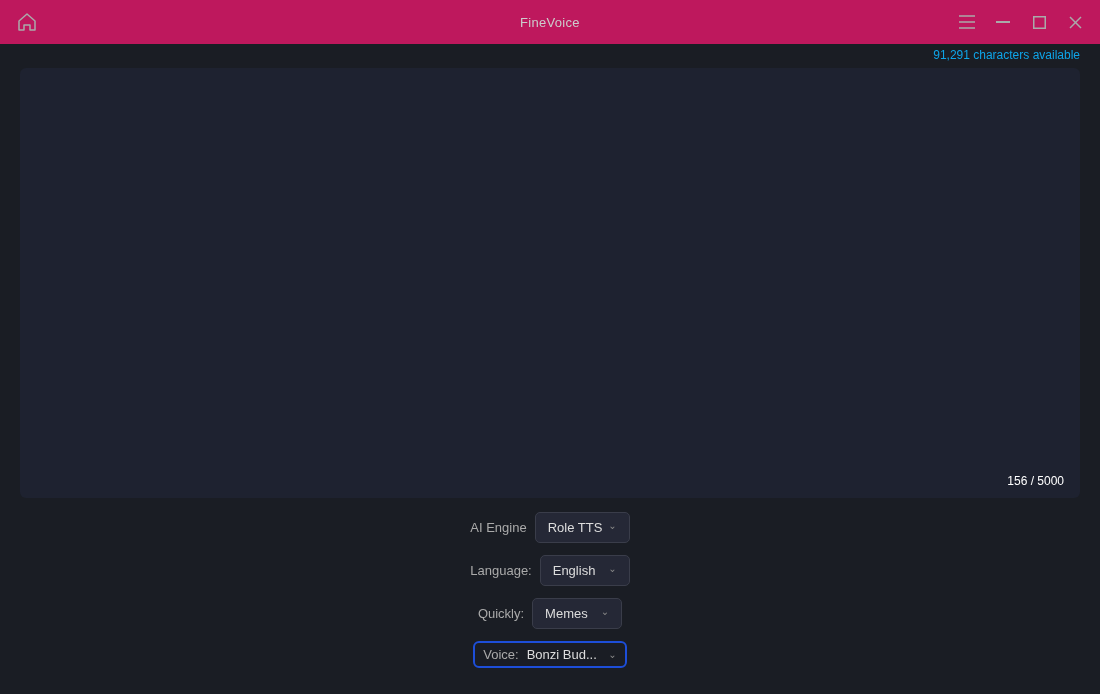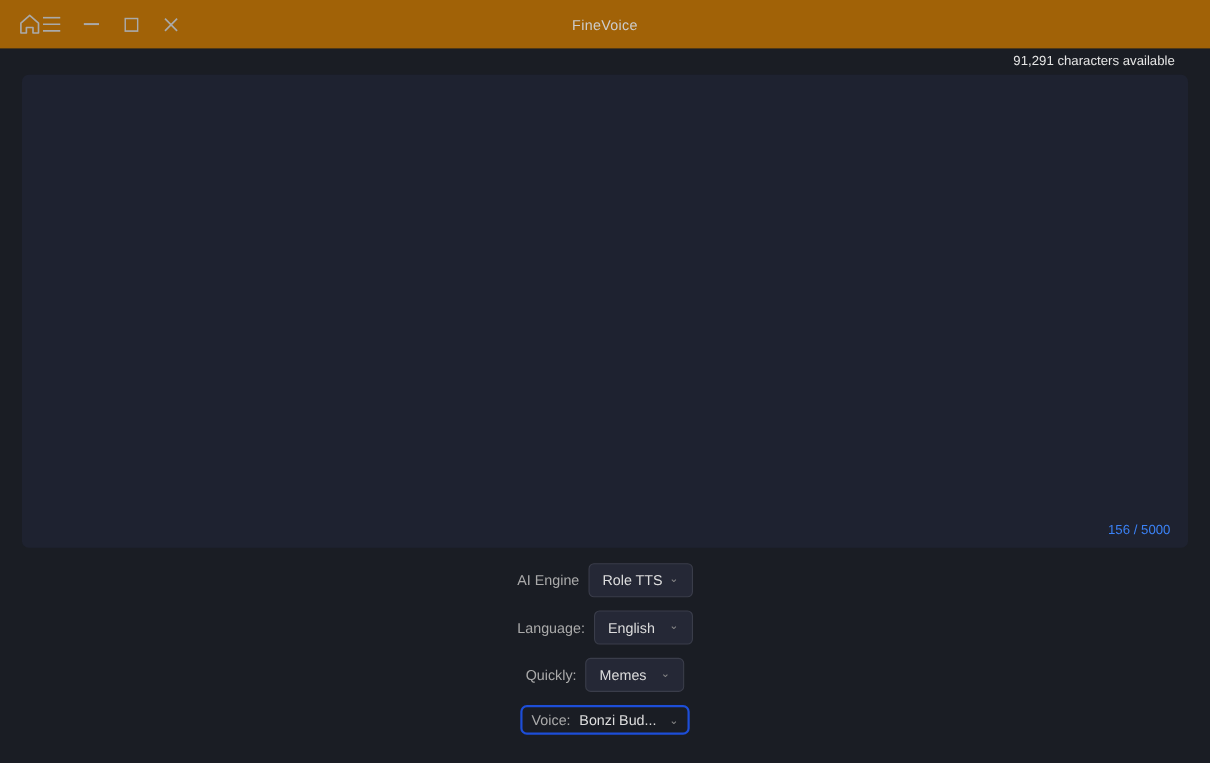--- a/index.html
+++ b/index.html
@@ -15,23 +15,24 @@
       font-family: -apple-system, BlinkMacSystemFont, 'Segoe UI', sans-serif;
       color: #ffffff;
       overflow: hidden;
       user-select: none;
     }
 
     
     .title-bar {
       display: flex;
       align-items: center;
+      justify-content: space-between;
       height: 44px;
       padding: 0 16px;
-      background-color: #a16207;
+      background-color: #be185d;
     }
 
     .title-bar-left {
       display: flex;
       align-items: center;
     }
 
     .home-icon {
       width: 22px;
       height: 22px;
@@ -60,23 +61,23 @@
       align-items: center;
       justify-content: center;
       width: 18px;
       height: 18px;
       font-size: 14px;
     }
 
     
     .chars-available {
       text-align: right;
-      padding: 4px 32px 6px 0;
+      padding: 4px 20px 6px 0;
       font-size: 12px;
-      color: #e5e5e5;
+      color: #0ea5e9;
     }
 
     
     .main-content {
       margin: 0 20px;
       position: relative;
     }
 
     .text-area-wrapper {
       background-color: #1e2230;
@@ -90,21 +91,21 @@
       font-size: 13.5px;
       color: #cccccc;
       line-height: 1.6;
     }
 
     .char-count {
       position: absolute;
       bottom: 10px;
       right: 16px;
       font-size: 12px;
-      color: #3b82f6;
+      color: #ffffff;
     }
 
     
     .controls-bar {
       display: flex;
       align-items: center;
       padding: 14px 20px;
       gap: 12px;
       flex-wrap: nowrap;
       flex-direction: column;

